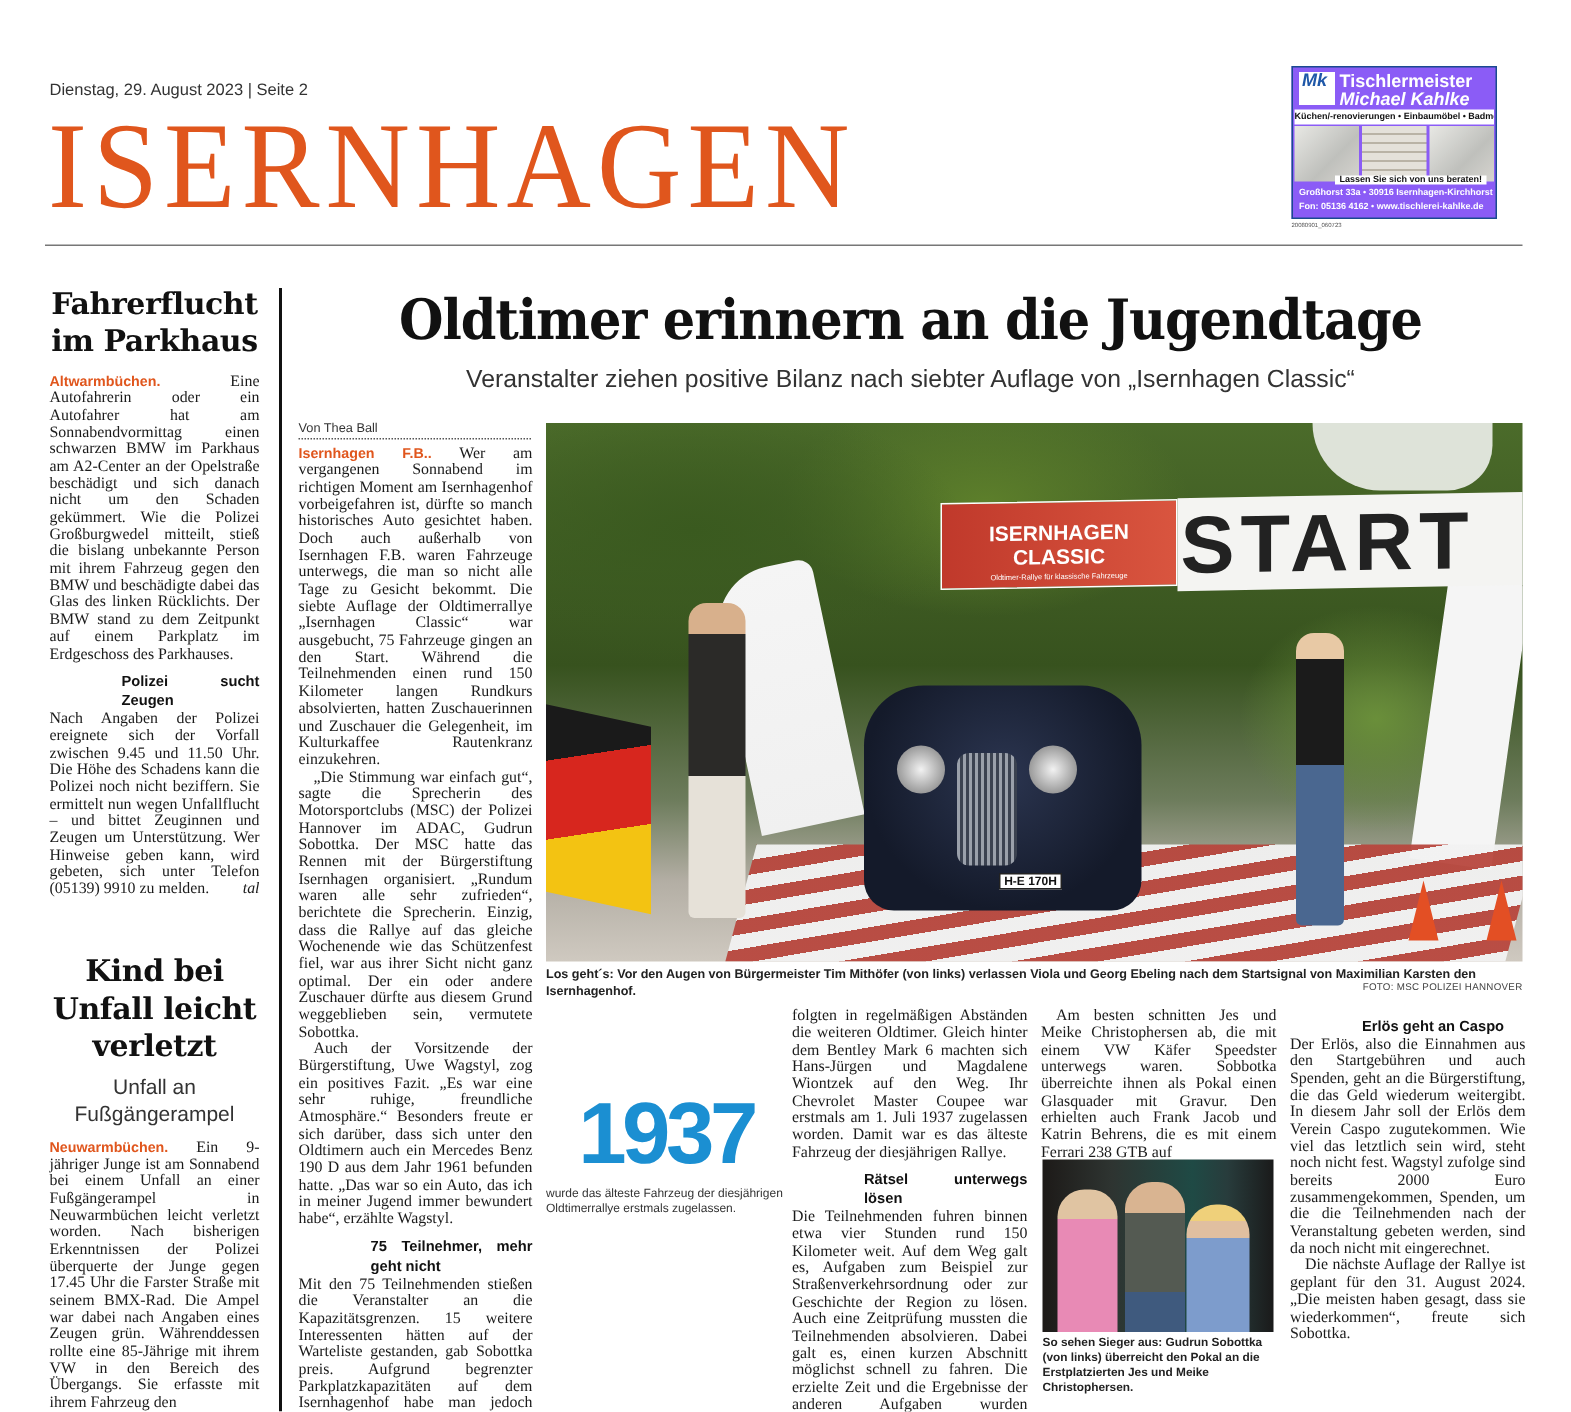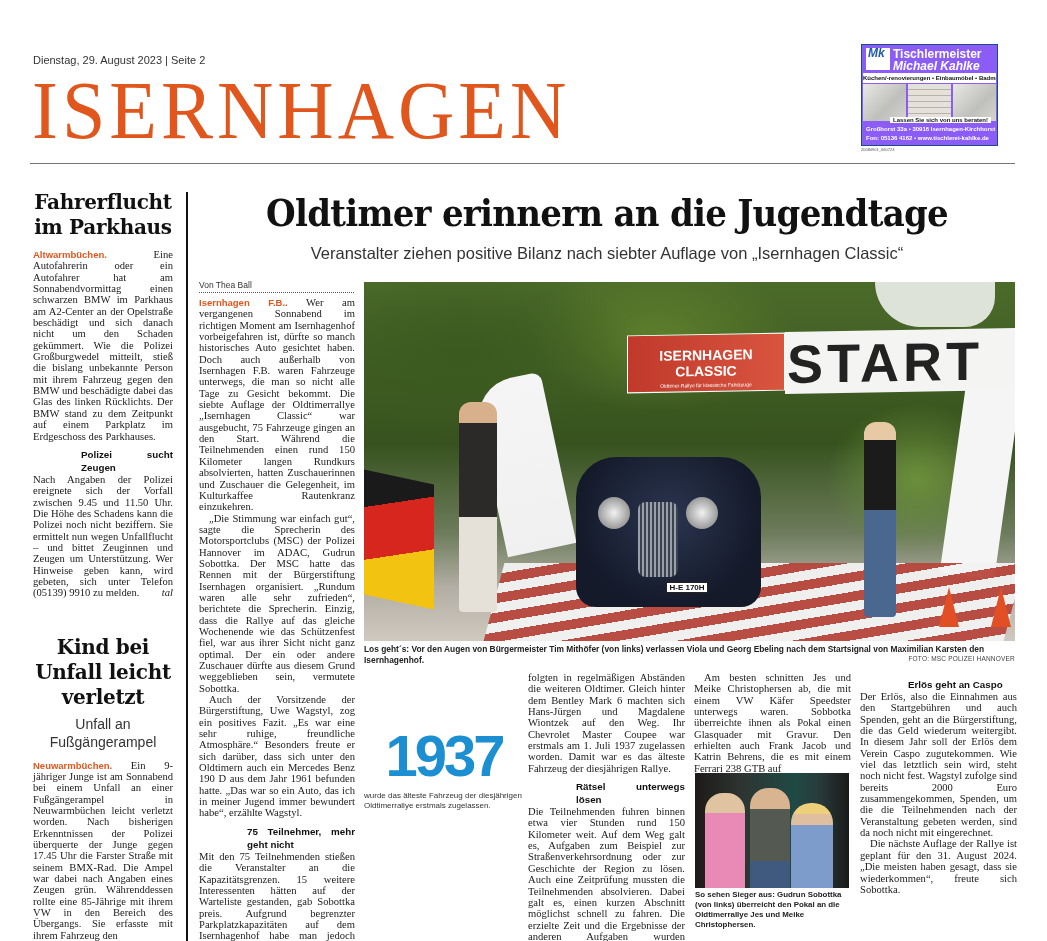--- a/index.html
+++ b/index.html
@@ -179,19 +179,19 @@
 </div>
 
 <div id="col3" class="body-text">
   <p class="ind">Am besten schnitten Jes und Meike Christophersen ab, die mit einem VW Käfer Speedster unterwegs waren. Sobbotka überreichte ihnen als Pokal einen Glasquader mit Gravur. Den erhielten auch Frank Jacob und Katrin Behrens, die es mit einem Ferrari 238 GTB auf</p>
 </div>
 <div id="photo2">
   <div class="p1"></div>
   <div class="p2"></div>
   <div class="p3"></div>
 </div>
-<div id="photo2-caption">So sehen Sieger aus: Gudrun Sobottka (von links) überreicht den Pokal an die Oldtimerrallye Jes und Meike Christophersen.</div>
+<div id="photo2-caption">So sehen Sieger aus: Gudrun Sobottka (von links) überreicht den Pokal an die Erstplatzierten Jes und Meike Christophersen.</div>
 
 <div id="col4" class="body-text">
   <div class="subhead">Erlös geht an Caspo</div>
   <p>Der Erlös, also die Einnahmen aus den Startgebühren und auch Spenden, geht an die Bürgerstiftung, die das Geld wiederum weitergibt. In diesem Jahr soll der Erlös dem Verein Caspo zugutekommen. Wie viel das letztlich sein wird, steht noch nicht fest. Wagstyl zufolge sind bereits 2000 Euro zusammengekommen, Spenden, um die die Teilnehmenden nach der Veranstaltung gebeten werden, sind da noch nicht mit eingerechnet.</p>
   <p class="ind">Die nächste Auflage der Rallye ist geplant für den 31. August 2024. „Die meisten haben gesagt, dass sie wiederkommen“, freute sich Sobottka.</p>
 </div>
 
 </body></html>

